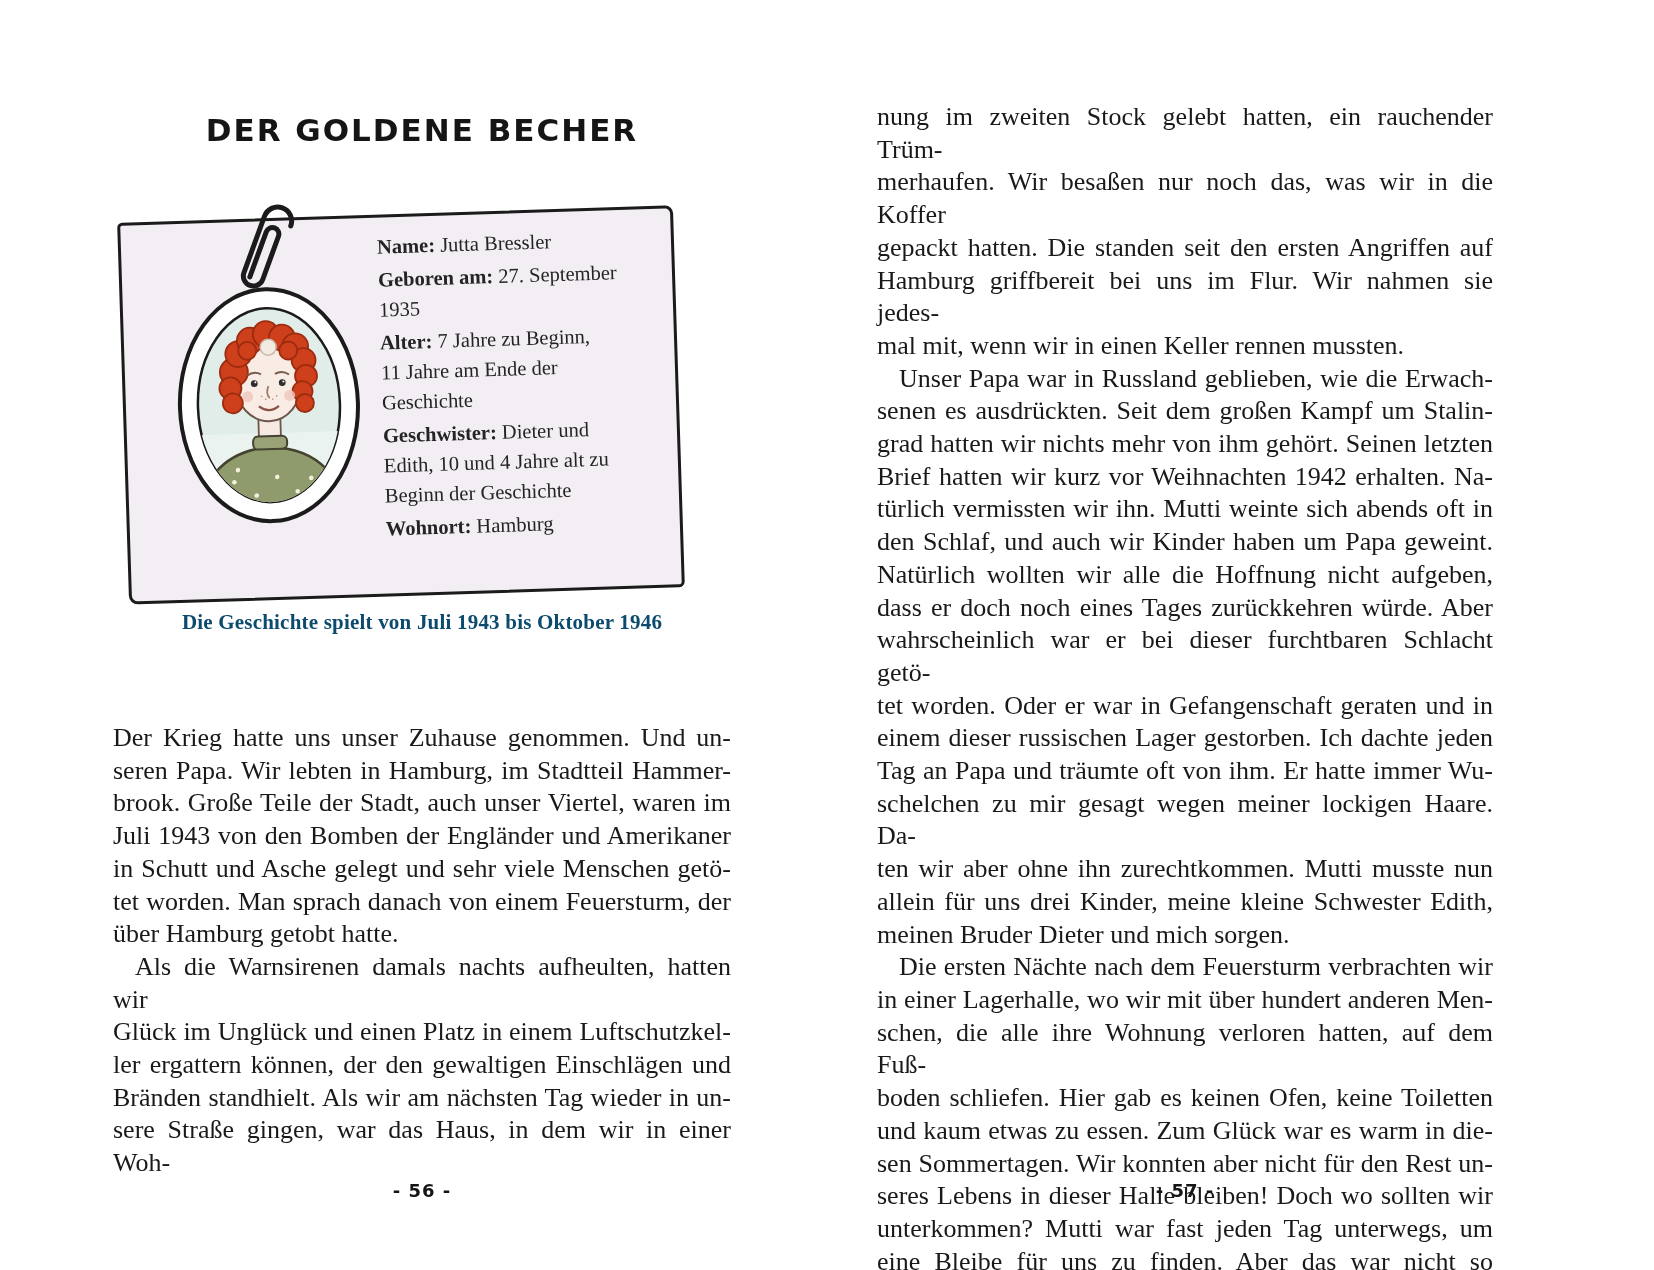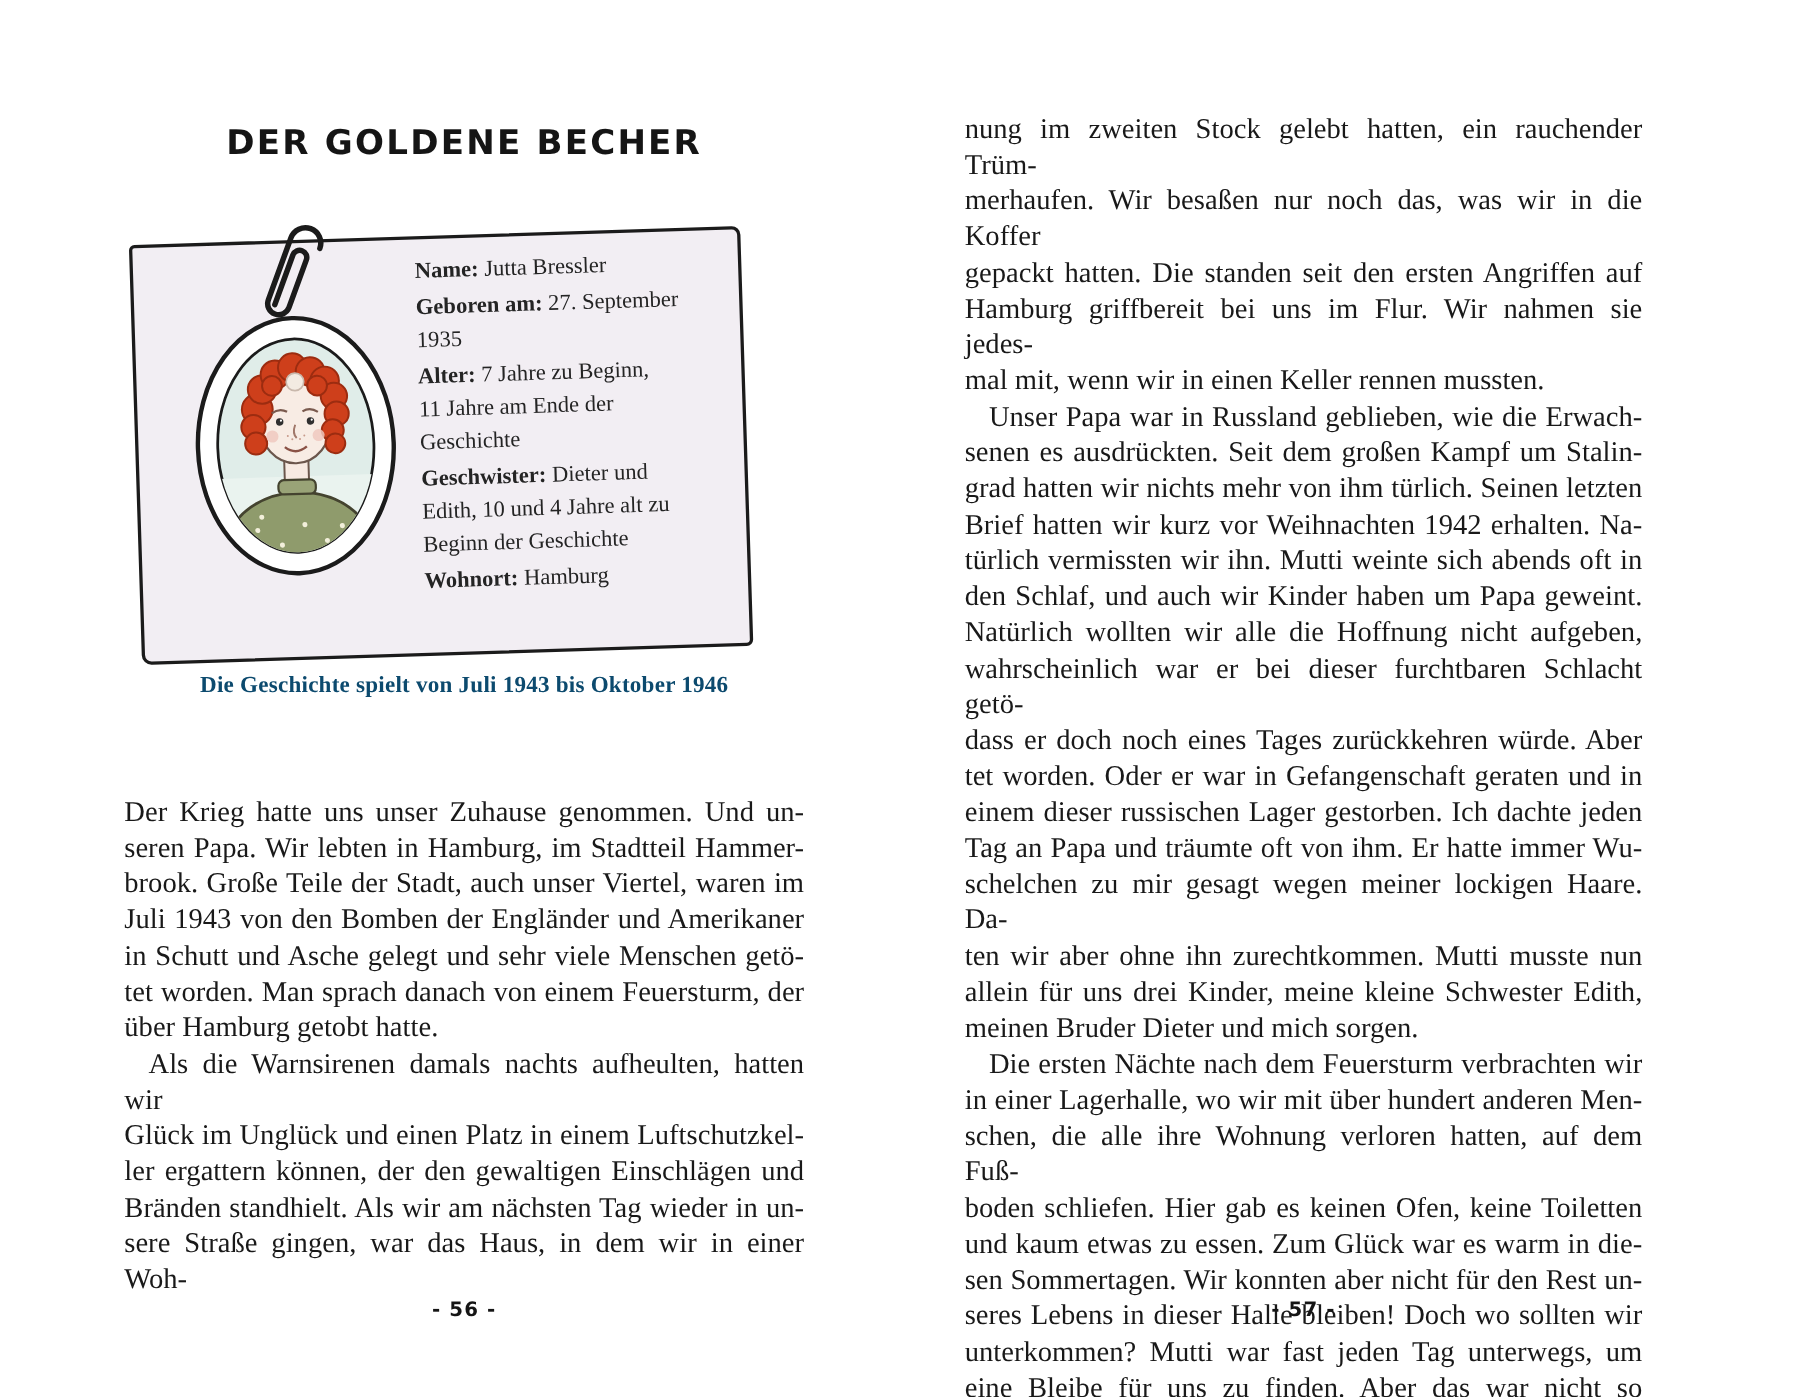--- a/index.html
+++ b/index.html
@@ -161,27 +161,27 @@
 
 <div class="page" id="right-page">
   <div class="bodytext" id="right-body">
       <div class="line">nung im zweiten Stock gelebt hatten, ein rauchender Trüm-</div>
       <div class="line">merhaufen. Wir besaßen nur noch das, was wir in die Koffer</div>
       <div class="line">gepackt hatten. Die standen seit den ersten Angriffen auf</div>
       <div class="line">Hamburg griffbereit bei uns im Flur. Wir nahmen sie jedes-</div>
       <div class="line end">mal mit, wenn wir in einen Keller rennen mussten.</div>
       <div class="line ind">Unser Papa war in Russland geblieben, wie die Erwach-</div>
       <div class="line">senen es ausdrückten. Seit dem großen Kampf um Stalin-</div>
-      <div class="line">grad hatten wir nichts mehr von ihm türlich. Seinen letzten</div>
+      <div class="line">grad hatten wir nichts mehr von ihm gehört. Seinen letzten</div>
       <div class="line">Brief hatten wir kurz vor Weihnachten 1942 erhalten. Na-</div>
       <div class="line">türlich vermissten wir ihn. Mutti weinte sich abends oft in</div>
       <div class="line">den Schlaf, und auch wir Kinder haben um Papa geweint.</div>
       <div class="line">Natürlich wollten wir alle die Hoffnung nicht aufgeben,</div>
+      <div class="line">dass er doch noch eines Tages zurückkehren würde. Aber</div>
       <div class="line">wahrscheinlich war er bei dieser furchtbaren Schlacht getö-</div>
-      <div class="line">dass er doch noch eines Tages zurückkehren würde. Aber</div>
       <div class="line">tet worden. Oder er war in Gefangenschaft geraten und in</div>
       <div class="line">einem dieser russischen Lager gestorben. Ich dachte jeden</div>
       <div class="line">Tag an Papa und träumte oft von ihm. Er hatte immer Wu-</div>
       <div class="line">schelchen zu mir gesagt wegen meiner lockigen Haare. Da-</div>
       <div class="line">ten wir aber ohne ihn zurechtkommen. Mutti musste nun</div>
       <div class="line">allein für uns drei Kinder, meine kleine Schwester Edith,</div>
       <div class="line end">meinen Bruder Dieter und mich sorgen.</div>
       <div class="line ind">Die ersten Nächte nach dem Feuersturm verbrachten wir</div>
       <div class="line">in einer Lagerhalle, wo wir mit über hundert anderen Men-</div>
       <div class="line">schen, die alle ihre Wohnung verloren hatten, auf dem Fuß-</div>

